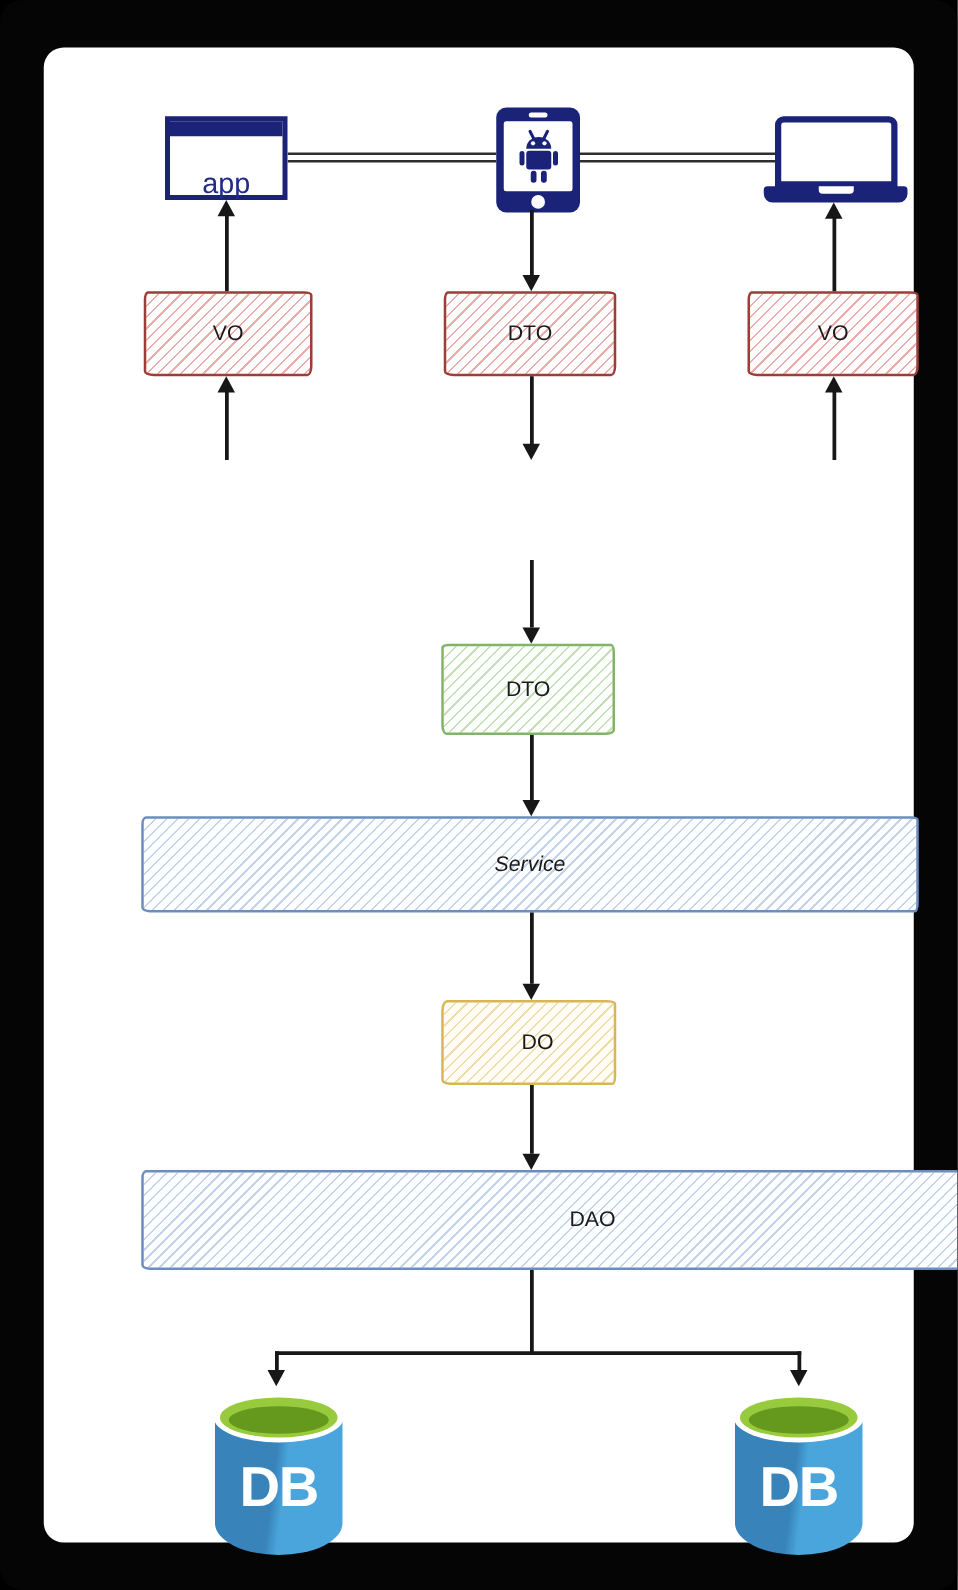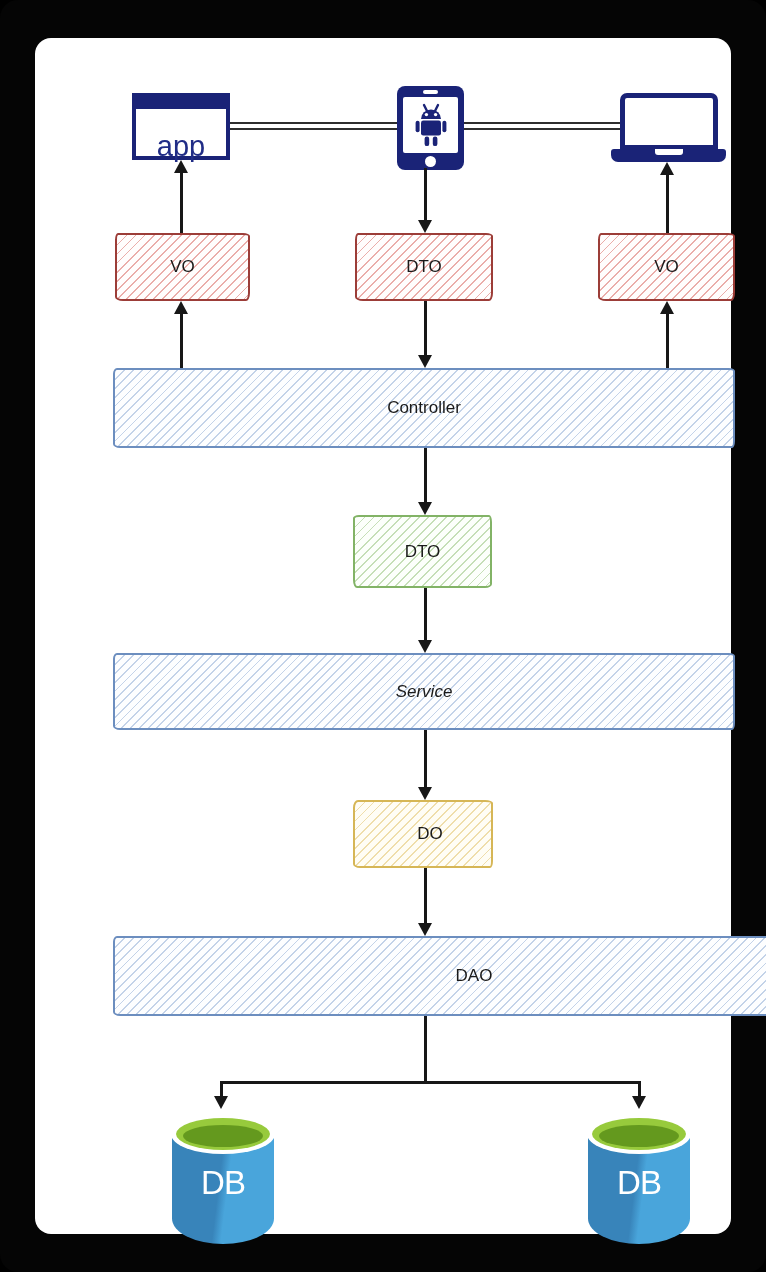--- a/index.html
+++ b/index.html
@@ -26,21 +26,21 @@
   .arr-up{position:absolute;width:0;height:0;border-left:7px solid transparent;
           border-right:7px solid transparent;border-bottom:13px solid #171717;}
   .arr-down{position:absolute;width:0;height:0;border-left:7px solid transparent;
             border-right:7px solid transparent;border-top:13px solid #171717;}
 
   
   .browser{position:absolute;left:97px;top:55px;width:98px;height:67px;box-sizing:border-box;
            border:4px solid #1a2377;background:#fff;}
   .browser-bar{position:absolute;left:0;top:0;right:0;height:12px;background:#1a2377;}
   .browser-body{position:absolute;left:0;top:12px;right:0;bottom:0;display:flex;align-items:center;justify-content:center;}
-  .app-label{color:#202c86;font-size:29px;line-height:1;margin-top:28px;}
+  .app-label{color:#202c86;font-size:23px;line-height:1;margin-top:28px;}
 
   .phone{position:absolute;left:362px;top:48px;width:67px;height:84px;background:#1a2377;border-radius:8px;}
   .phone-screen{position:absolute;left:6px;right:6px;top:11px;bottom:17px;background:#fff;border-radius:2px;
                 display:flex;align-items:center;justify-content:center;}
   .phone-speaker{position:absolute;left:50%;top:4px;width:15px;height:4px;margin-left:-7.5px;background:#fff;border-radius:2px;}
   .phone-home{position:absolute;left:50%;bottom:3px;width:11px;height:11px;margin-left:-5.5px;background:#fff;border-radius:50%;}
 
   .laptop-screen{position:absolute;left:585px;top:55px;width:98px;height:57px;box-sizing:border-box;
                  border:5px solid #1a2377;border-radius:7px 7px 0 0;background:#fff;}
   .laptop-base{position:absolute;left:576px;top:111px;width:115px;height:13px;background:#1a2377;border-radius:3px 3px 7px 7px;}
@@ -48,21 +48,21 @@
 
   
   .db{position:absolute;width:104px;height:130px;}
   .db-body{position:absolute;left:1px;right:1px;top:16px;bottom:0;
            background:linear-gradient(97deg,#3884ba 0%,#3884ba 46%,#49a5db 54%,#49a5db 100%);
            border-radius:0 0 52px 52px / 0 0 26px 26px;}
   .db-rim{position:absolute;left:0;top:0;width:104px;height:40px;background:#fff;border-radius:50%;}
   .db-top{position:absolute;left:5px;top:4px;width:94px;height:32px;background:#97ca3c;border-radius:50%;}
   .db-top-inner{position:absolute;left:12px;top:11px;width:80px;height:22px;background:#64991e;border-radius:50%;}
   .db-label{position:absolute;left:0;right:0;top:50px;text-align:center;color:#fff;
-            font-weight:normal;font-size:33px;letter-spacing:-1px;}
+            font-weight:bold;font-size:45px;letter-spacing:-1px;}
 </style>
 </head>
 <body>
 
 <div class="stage">
   <div class="card">
 
     <div class="thinline" style="left:195px;top:84px;width:167px;"></div>
     <div class="thinline" style="left:195px;top:90px;width:167px;"></div>
     <div class="thinline" style="left:429px;top:84px;width:156px;"></div>
@@ -104,23 +104,20 @@
     <div class="node hatch-red" style="left:80px;top:195px;width:135px;height:68px;">
       <span>VO</span>
     </div>
     <div class="node hatch-red" style="left:320px;top:195px;width:138px;height:68px;">
       <span>DTO</span>
     </div>
     <div class="node hatch-red" style="left:563px;top:195px;width:137px;height:68px;">
       <span>VO</span>
     </div>
 
-    <div class="node hatch-blue" style="left:78px;top:330px;width:622px;height:80px;">
-      <span>Controller</span>
-    </div>
     <div class="node hatch-green" style="left:318px;top:477px;width:139px;height:73px;">
       <span>DTO</span>
     </div>
     <div class="node hatch-blue" style="left:78px;top:615px;width:622px;height:77px;font-style:italic;">
       <span>Service</span>
     </div>
     <div class="node hatch-yellow" style="left:318px;top:762px;width:140px;height:68px;padding-left:14px;">
       <span>DO</span>
     </div>
     <div class="node hatch-blue" style="left:78px;top:898px;width:722px;height:80px;">

